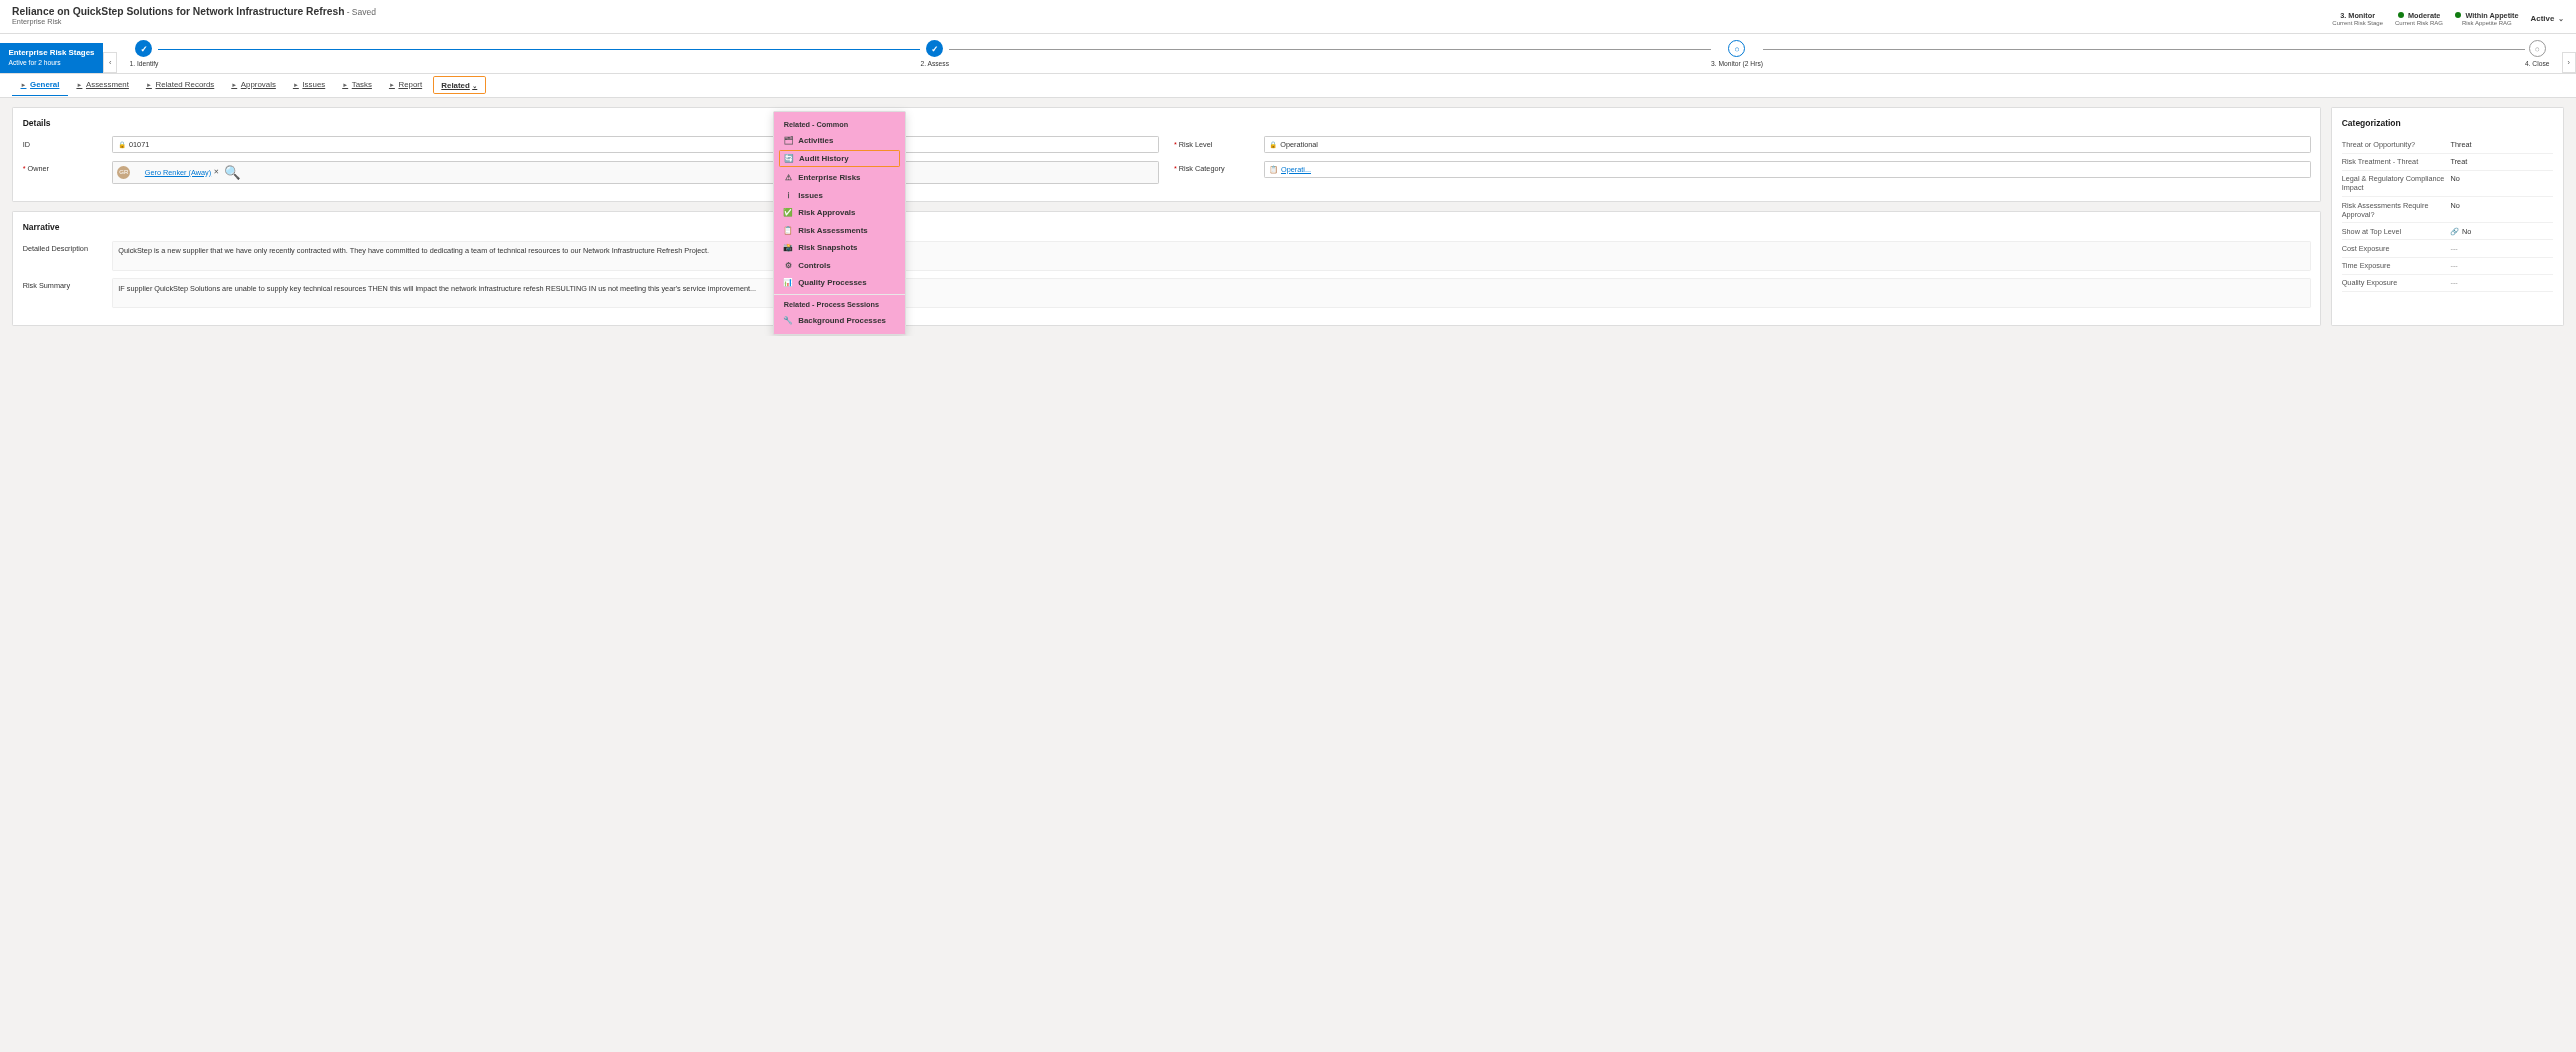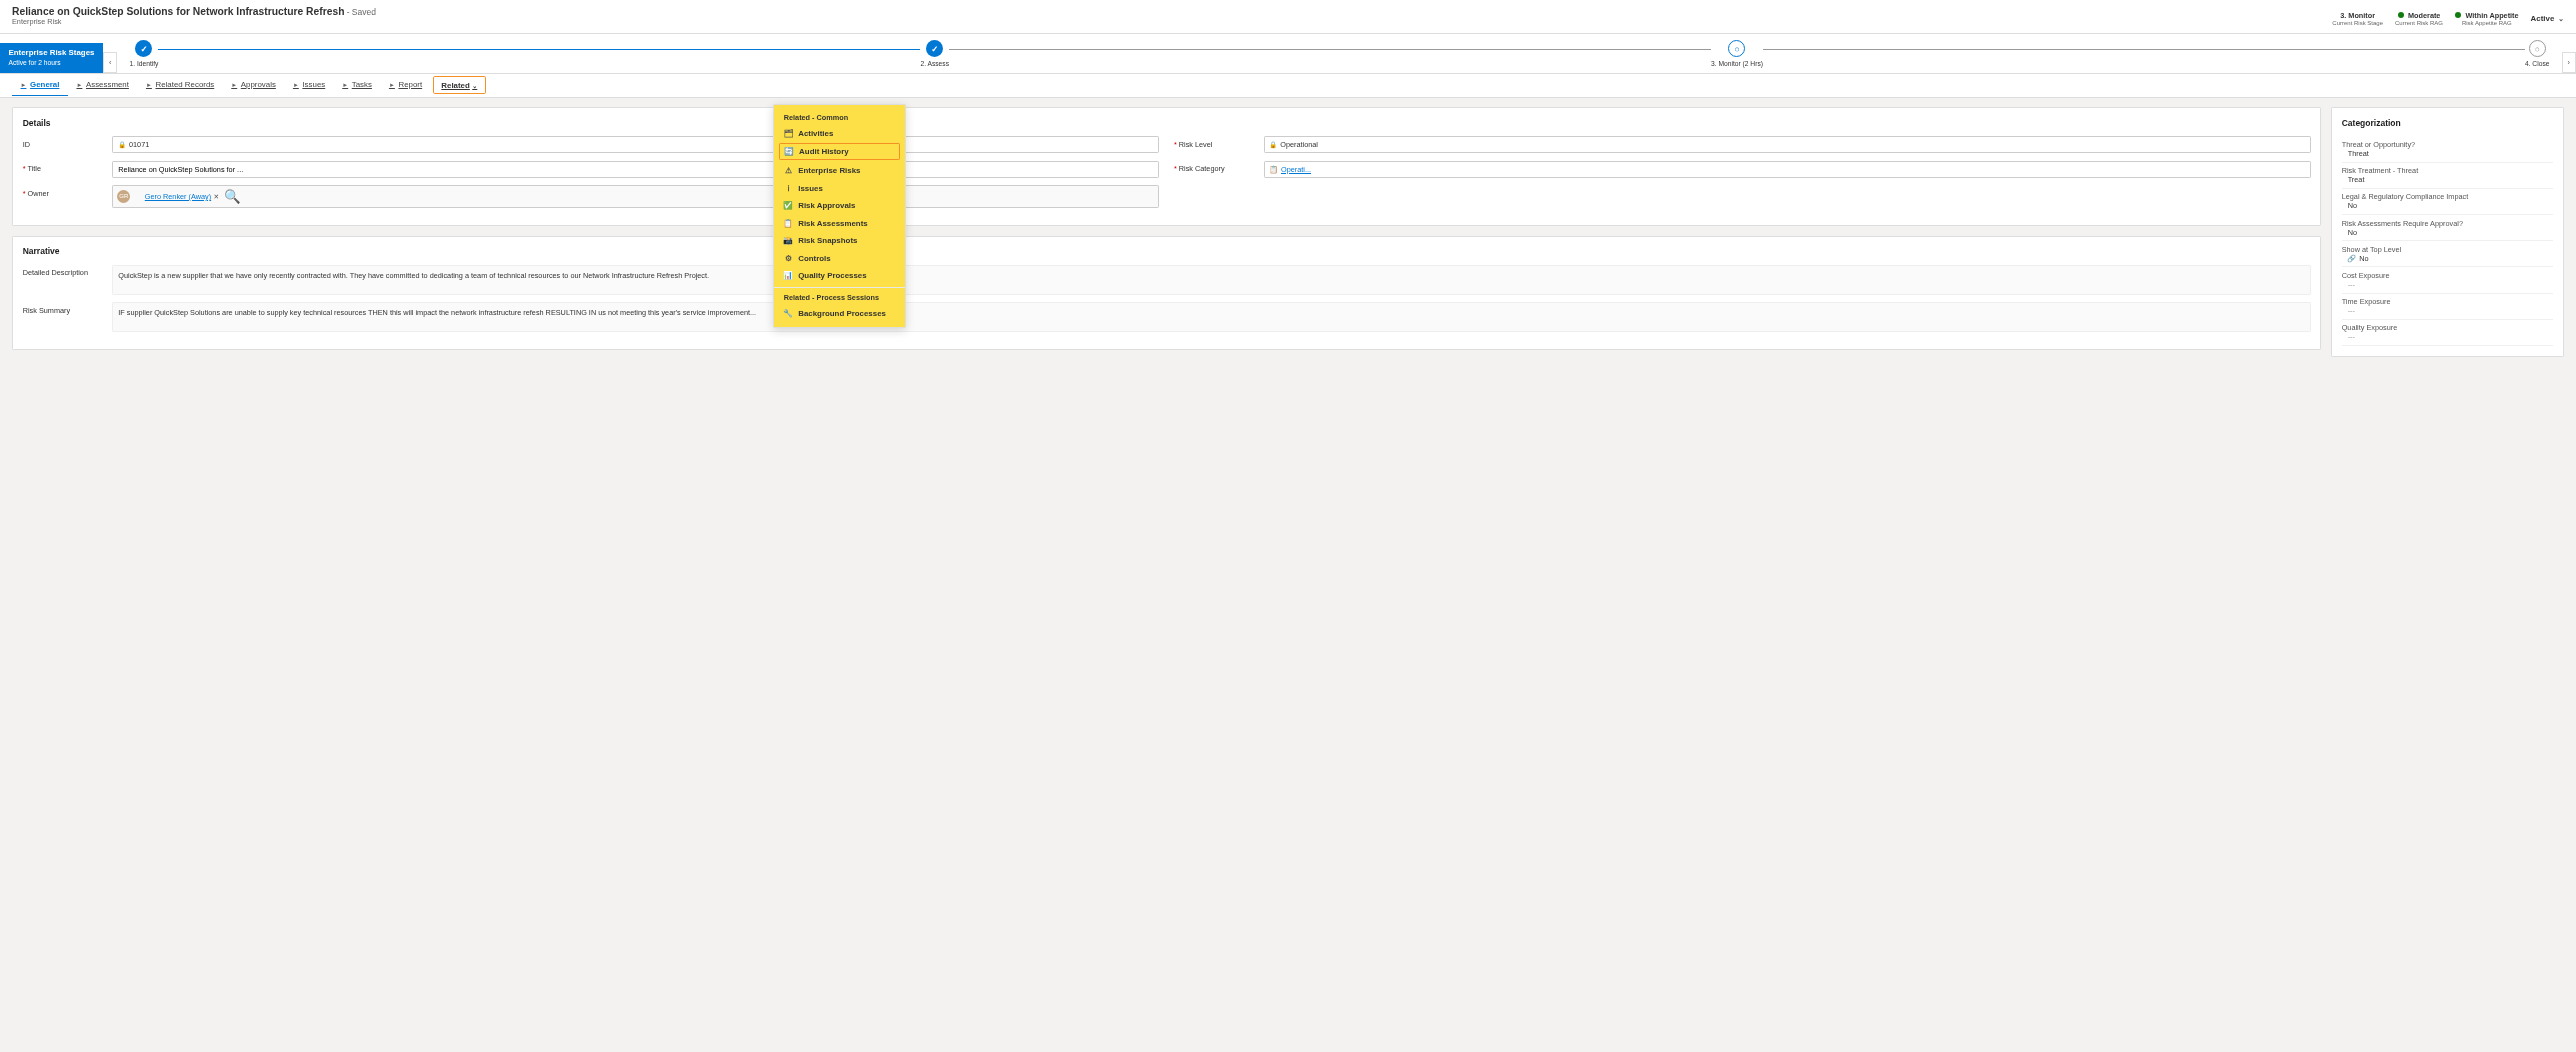--- a/index.html
+++ b/index.html
@@ -336,41 +336,40 @@
       line-height: 1.5;
     }
 
     
     .cat-row {
       display: flex;
       justify-content: space-between;
       padding: 3.6px 0;
       border-bottom: 0.6px solid #f0f0f0;
       font-size: 7.3px;
-      flex-direction: column;
     }
     .cat-label {
       color: #555;
       flex: 1;
     }
     .cat-value {
       color: #333;
       font-weight: 500;
       flex: 1;
       text-align: left;
       padding-left: 6px;
     }
     .cat-dashes { color: #999; }
 
     
     .dropdown-overlay {
       position: absolute;
-      top: 27px;
+      top: 34px;
       left: 339px;
-      background: #fde047;
+      background: #f9a8d4;
       border: 0.6px solid #ddd;
       border-radius: 1.8px;
       box-shadow: 0 2.4px 9.7px rgba(0,0,0,0.15);
       z-index: 100;
       width: 133px;
       padding: 4.8px 0;
     }
     .dropdown-section-title {
       font-size: 7.3px;
       font-weight: 700;
@@ -569,26 +568,20 @@
       <div class="form-columns">
 
         <div class="form-col">
           <div class="form-row">
             <span class="form-label">ID</span>
             <div class="form-value">
               <div class="field-with-icon">
                 <span class="lock-icon">🔒</span>
                 <span>01071</span>
               </div>
-            </div>
-          </div>
-          <div class="form-row">
-            <span class="form-label required">Title</span>
-            <div class="form-value">
-              <input class="form-input" value="Reliance on QuickStep Solutions for ..." readonly="" style="min-width: 133px;">
             </div>
           </div>
           <div class="form-row">
             <span class="form-label required">Owner</span>
             <div class="form-value">
               <div class="owner-field">
                 <div class="owner-avatar">GR</div>
                 <span class="owner-name">Gero Renker (Away)</span>
                 <span class="owner-x">✕</span>
                 <button class="search-btn">🔍</button>

